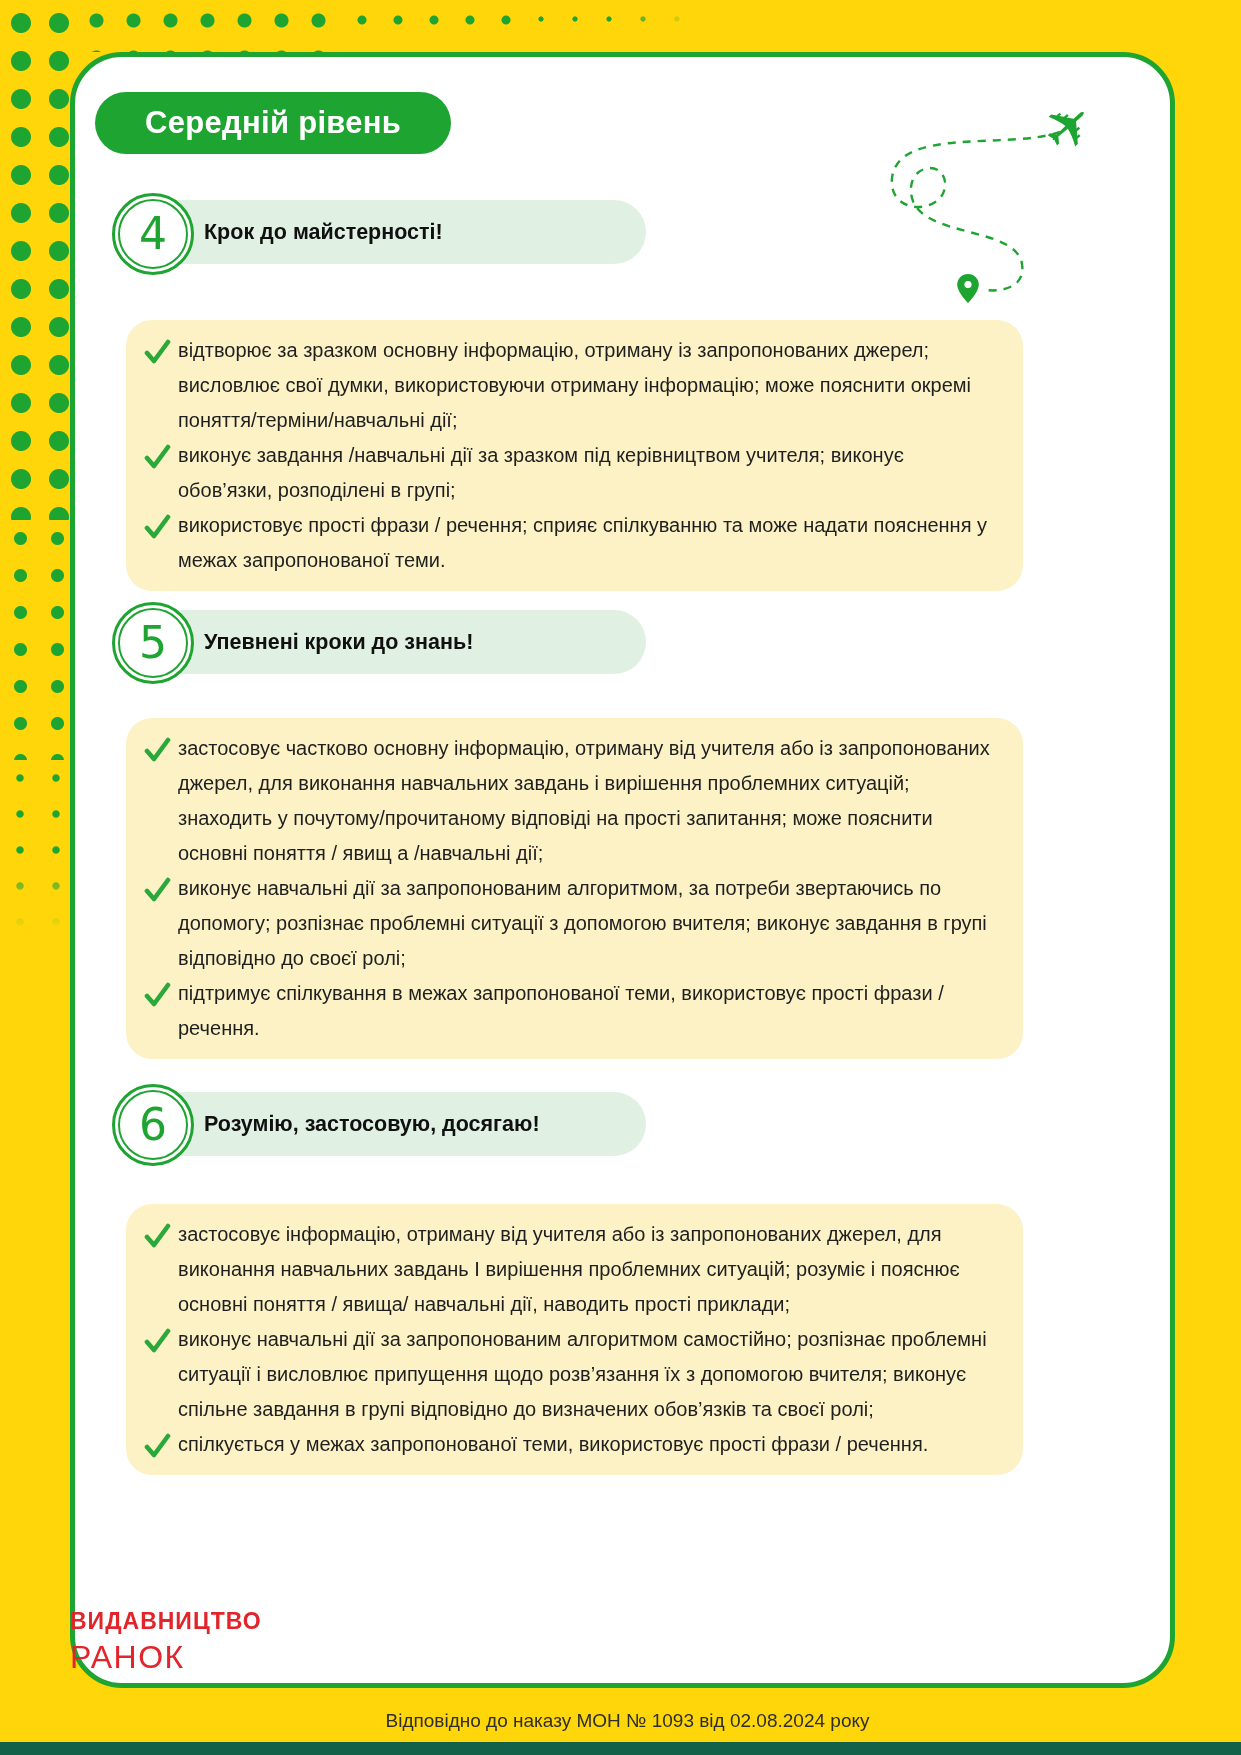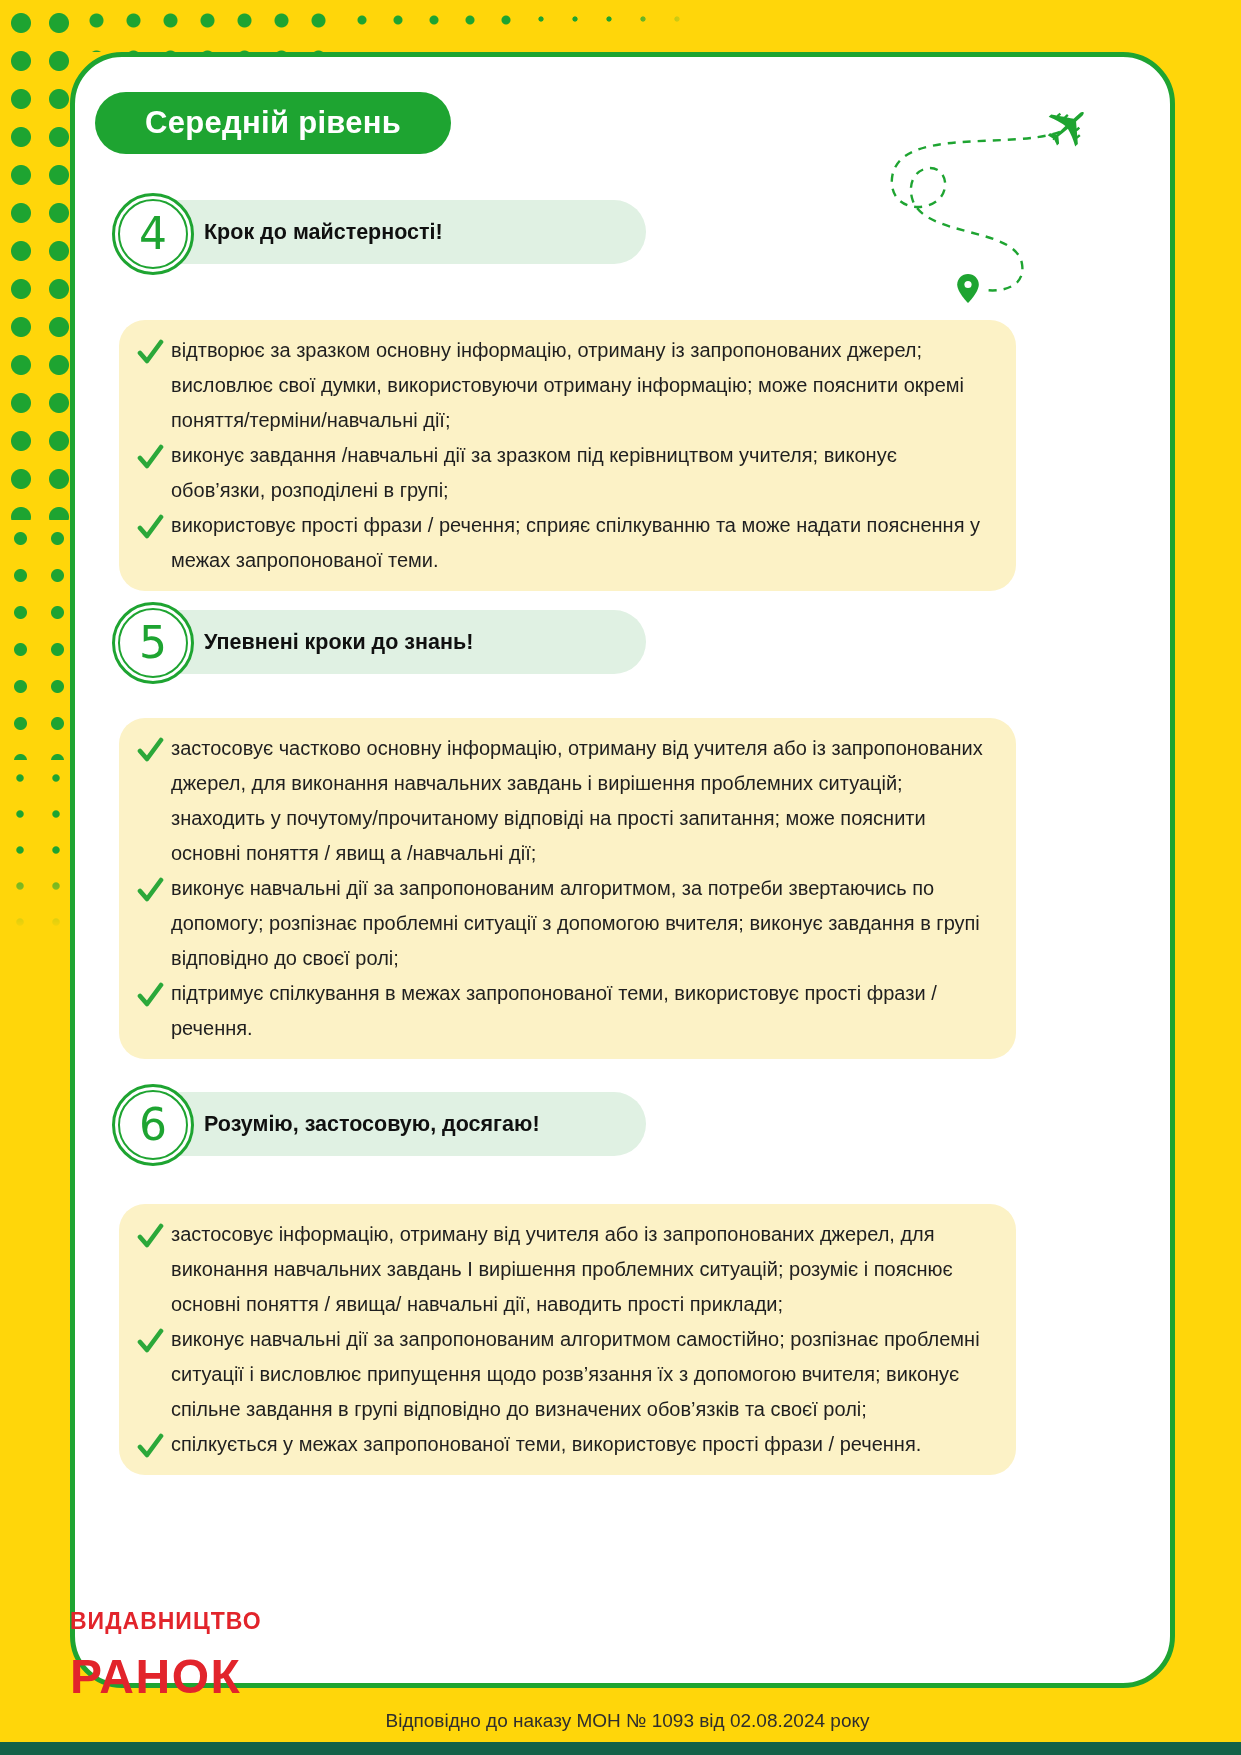--- a/index.html
+++ b/index.html
@@ -56,30 +56,30 @@
   #c4{left:112px;top:193px}#c5{left:112px;top:602px}#c6{left:112px;top:1084px}
 
   .pill{position:absolute;left:128px;width:518px;height:64px;background:var(--light-green);
     border-radius:32px;display:flex;align-items:center;padding-left:76px;box-sizing:border-box;text-align:center;}
   .pill span{font-size:21.5px;font-weight:bold;color:#101010;}
   #p4{top:200px}#p5{top:610px}#p6{top:1092px}
 
   .uchen{position:absolute;left:196px;font-size:19px;font-style:italic;color:#1c1c1c;margin-top:48px;}
   #u4{top:278px}#u5{top:686px}#u6{top:1168px}
 
-  .ybox{position:absolute;left:119px;width:897px;background:var(--note-cream);
+  .ybox{position:absolute;left:126px;width:897px;background:var(--note-cream);
     border-radius:26px;padding:13px 22px 13px 10px;box-sizing:border-box;}
   #b4{top:320px}#b5{top:718px}#b6{top:1204px}
   .item{display:flex;align-items:flex-start;}
   .chk{flex:0 0 42px;display:flex;justify-content:center;padding-top:5px;}
   .item p{margin:0;font-size:20px;line-height:35px;color:#1f1f1f;}
 
   .logo{position:absolute;left:70px;top:1608px;width:1105px;text-align:left;color:var(--logo-red);}
   .logo-top{font-size:23px;font-weight:bold;letter-spacing:1px;}
-  .logo-name{font-size:48px;font-weight:bold;letter-spacing:1.5px;line-height:1;margin-top:18px;}
+  .logo-name{font-size:32px;font-weight:normal;letter-spacing:1.5px;line-height:1;margin-top:6px;}
 
   .footnote{position:absolute;left:7px;top:1710px;width:1241px;text-align:center;
     font-size:19px;color:#2e2e2e;}
   .bottombar{position:absolute;left:0;top:1742px;width:1241px;height:13px;background:var(--footer-bar-green);}
 </style>
 </head>
 <body>
 
 <div class="canvas">
 

